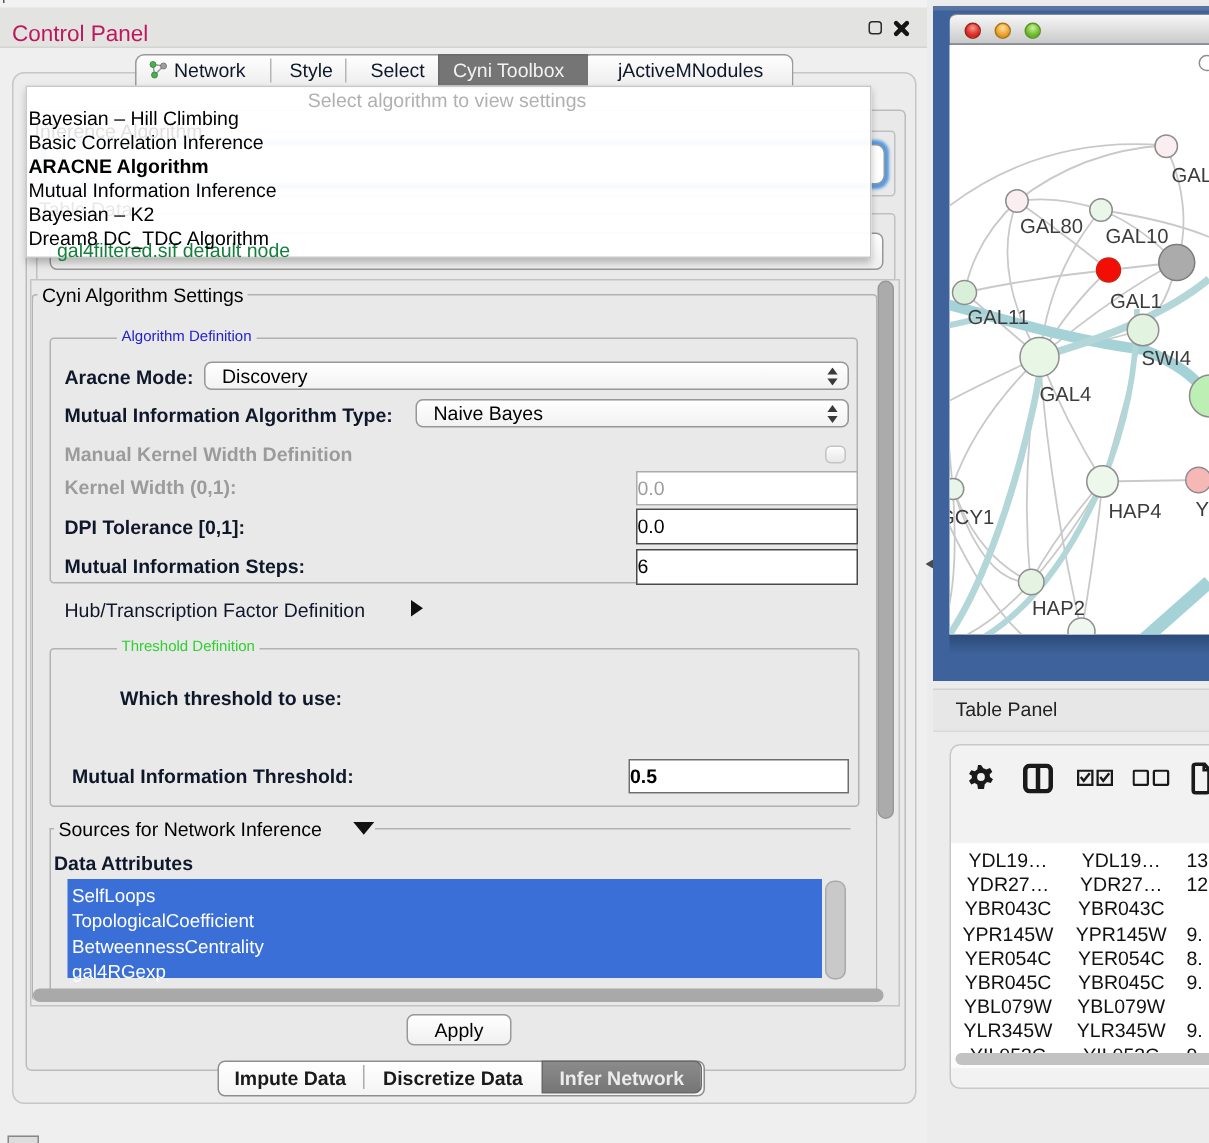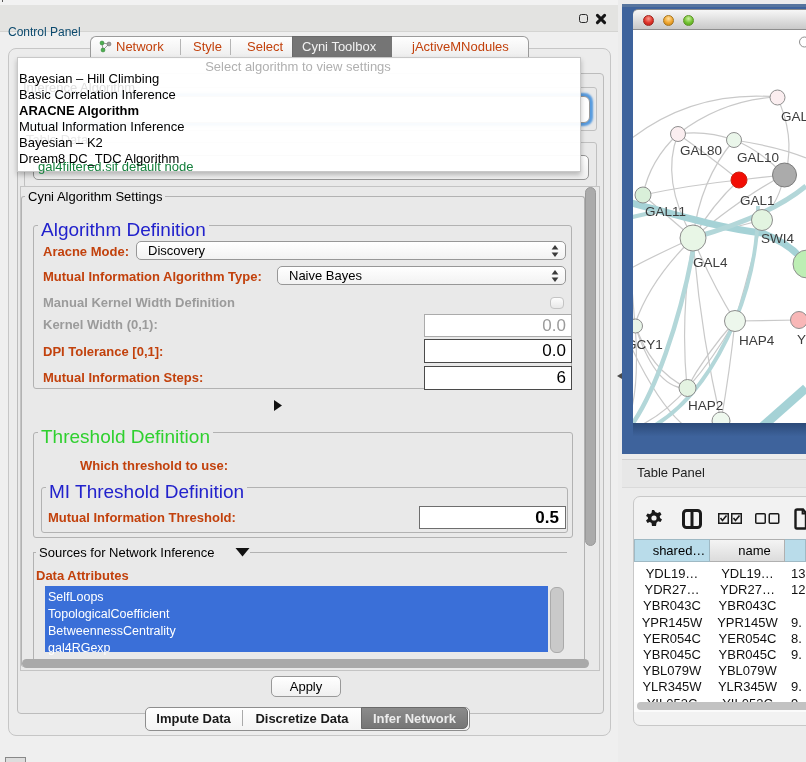--- a/index.html
+++ b/index.html
@@ -1,40 +1,40 @@
 <!DOCTYPE html>
 <html><head>
 <meta charset="utf-8">
 <style>
   html,body{margin:0;padding:0;}
   body{width:806px;height:762px;overflow:hidden;background:#ececec;
        font-family:"Liberation Sans", sans-serif;}
   .abs{position:absolute;}
   #stage{position:relative;width:806px;height:762px;}
   .b{font-weight:bold;}
-  .lbl{font-size:13px;color:#c2410c;}
+  .lbl{font-size:13px;color:#0f172a;}
   .combo{background:linear-gradient(#ffffff,#f2f2f2);border:1px solid #979797;
          border-radius:5px;font-size:13px;color:#000;}
   .combo .tx{position:absolute;left:11px;top:1px;}
-  .field{background:#fff;border:1px solid #4a4a4a;font-size:17px;color:#000;
-         text-align:right;}
+  .field{background:#fff;border:1px solid #4a4a4a;font-size:13px;color:#000;
+         text-align:left;}
   .fieldset{border:1px solid #b2b2b2;border-radius:3px;}
-  .flegend{position:absolute;top:-7px;background:#e9e9e9;padding:0 3px;font-size:19px;}
+  .flegend{position:absolute;top:-7px;background:#e9e9e9;padding:0 3px;font-size:10px;margin-left:40px;}
 </style>
 </head>
 <body>
 <div id="stage">
 
   <div class="abs" style="left:0;top:0;width:618px;height:762px;background:#efefef;"></div>
 
   <div class="abs" style="left:0;top:0;width:618px;height:5px;background:#f2f2f2;"></div>
   <div class="abs" style="left:2px;top:0;width:1px;height:2px;background:#555;"></div>
 
   <div class="abs" style="left:0;top:5px;width:618px;height:26px;background:#e3e3e1;border-bottom:1px solid #d4d4d2;"></div>
-  <div class="abs" style="left:8px;top:25px;font-size:12px;color:#0c4a6e;">Control Panel</div>
+  <div class="abs" style="left:8px;top:14px;font-size:15px;color:#be185d;">Control Panel</div>
 
   <div class="abs" style="left:579px;top:14px;width:7px;height:7px;border:1.6px solid #2a2a2a;border-radius:2.5px;"></div>
   <svg class="abs" style="left:595px;top:13px;" width="12" height="12" viewBox="0 0 12 12">
     <path d="M2.4 2.4 L9.6 9.6 M9.6 2.4 L2.4 9.6" stroke="#151515" stroke-width="3" stroke-linecap="round"></path>
   </svg>
 
   <div class="abs" style="left:8px;top:48px;width:601px;height:686px;background:#ececec;
        border:1px solid #c6c6c6;border-radius:8px;"></div>
 
   <div class="abs" style="left:90px;top:36px;height:21px;">
@@ -103,31 +103,29 @@
 
   <div class="abs lbl b" style="left:43px;top:317px;color:#9b9b9b;">Kernel Width (0,1):</div>
   <div class="abs field" style="left:424px;top:314px;width:141px;height:21px;border:1px solid #ababab;color:#9b9b9b;padding-right:5px;line-height:21px;">0.0</div>
 
   <div class="abs lbl b" style="left:43px;top:344px;">DPI Tolerance [0,1]:</div>
   <div class="abs field" style="left:424px;top:339px;width:141px;height:22px;padding-right:5px;line-height:22px;">0.0</div>
 
   <div class="abs lbl b" style="left:43px;top:370px;">Mutual Information Steps:</div>
   <div class="abs field" style="left:424px;top:366px;width:141px;height:22px;padding-right:5px;line-height:22px;">6</div>
 
+  <div class="abs lbl" style="left:43px;top:399px;">Hub/Transcription Factor Definition</div>
   <svg class="abs" style="left:273px;top:399px;" width="10" height="13" viewBox="0 0 10 13">
     <path d="M1 1 L9 6.5 L1 12 Z" fill="#111"></path>
   </svg>
 
   <div class="abs fieldset" style="left:33px;top:432px;width:538px;height:104px;">
      <span class="flegend" style="left:4px;color:#2fd02f;">Threshold Definition</span>
   </div>
   <div class="abs lbl b" style="left:80px;top:458px;">Which threshold to use:</div>
-  <div class="abs fieldset" style="left:41px;top:487px;width:525px;height:44px;">
-     <span class="flegend" style="left:4px;color:#2222cc;">MI Threshold Definition</span>
-  </div>
   <div class="abs lbl b" style="left:48px;top:510px;">Mutual Information Threshold:</div>
   <div class="abs field" style="left:419px;top:506px;width:139px;height:21px;border:1px solid #6e6e6e;padding-right:6px;line-height:21px;font-weight:bold;">0.5</div>
 
   <div class="abs" style="left:33px;top:552px;width:534px;height:1px;background:#b2b2b2;"></div>
   <div class="abs" style="left:33px;top:552px;width:1px;height:112px;background:#b2b2b2;"></div>
   <div class="abs" style="left:36px;top:545px;width:214px;height:14px;background:#e9e9e9;"></div>
   <div class="abs" style="left:39px;top:545px;font-size:13px;">Sources for Network Inference</div>
   <svg class="abs" style="left:235px;top:547px;" width="15" height="10" viewBox="0 0 15 10">
     <path d="M0.5 1 L14.5 1 L7.5 9.5 Z" fill="#111"></path>
   </svg>
@@ -290,27 +288,20 @@
   </svg>
   <svg class="abs" style="left:755px;top:513px;" width="25" height="11" viewBox="0 0 25 11">
     <rect x="0.75" y="0.75" width="9.5" height="9.5" rx="1" fill="none" stroke="#1a1a1a" stroke-width="1.5"></rect>
     <rect x="14.25" y="0.75" width="9.5" height="9.5" rx="1" fill="none" stroke="#1a1a1a" stroke-width="1.5"></rect>
   </svg>
   <svg class="abs" style="left:794px;top:508px;" width="12" height="22" viewBox="0 0 12 22">
     <path d="M1.5 3 Q1.5 1.5 3 1.5 L9 1.5 L12 5 L12 19 Q12 20.5 10.5 20.5 L3 20.5 Q1.5 20.5 1.5 19 Z" fill="none" stroke="#1a1a1a" stroke-width="2.4"></path>
     <path d="M8.5 1.5 L8.5 5.5 L12 5.5" fill="none" stroke="#1a1a1a" stroke-width="1.8"></path>
   </svg>
 
-  <div class="abs" style="left:634px;top:539px;width:172px;height:23px;">
-    <div class="abs" style="left:0;top:0;width:76px;height:23px;background:#b9dcea;border:1px solid #9fb9c4;box-sizing:border-box;"></div>
-    <div class="abs" style="left:76px;top:0;width:75px;height:23px;background:linear-gradient(#f4f4f4,#dcdcdc);border:1px solid #b0b0b0;border-left:none;box-sizing:border-box;"></div>
-    <div class="abs" style="left:151px;top:0;width:21px;height:23px;background:#b9dcea;border:1px solid #9fb9c4;border-left:none;box-sizing:border-box;"></div>
-    <div class="abs" style="left:7px;top:4px;width:76px;text-align:center;font-size:13px;">shared…</div>
-    <div class="abs" style="left:83px;top:4px;width:75px;text-align:center;font-size:13px;">name</div>
-  </div>
   <div class="abs" style="left:634px;top:562px;width:172px;height:150px;background:#fff;"></div>
   <div class="abs" style="left:634px;top:566px;width:76px;text-align:center;font-size:13px;line-height:16.2px;color:#111;">
     YDL19…<br>YDR27…<br>YBR043C<br>YPR145W<br>YER054C<br>YBR045C<br>YBL079W<br>YLR345W<br>YIL053C
   </div>
   <div class="abs" style="left:710px;top:566px;width:75px;text-align:center;font-size:13px;line-height:16.2px;color:#111;">
     YDL19…<br>YDR27…<br>YBR043C<br>YPR145W<br>YER054C<br>YBR045C<br>YBL079W<br>YLR345W<br>YIL053C
   </div>
   <div class="abs" style="left:791px;top:566px;width:20px;font-size:13px;line-height:16.2px;color:#111;">
     13<br>12<br><br>9.<br>8.<br>9.<br><br>9.<br>9.
   </div>

